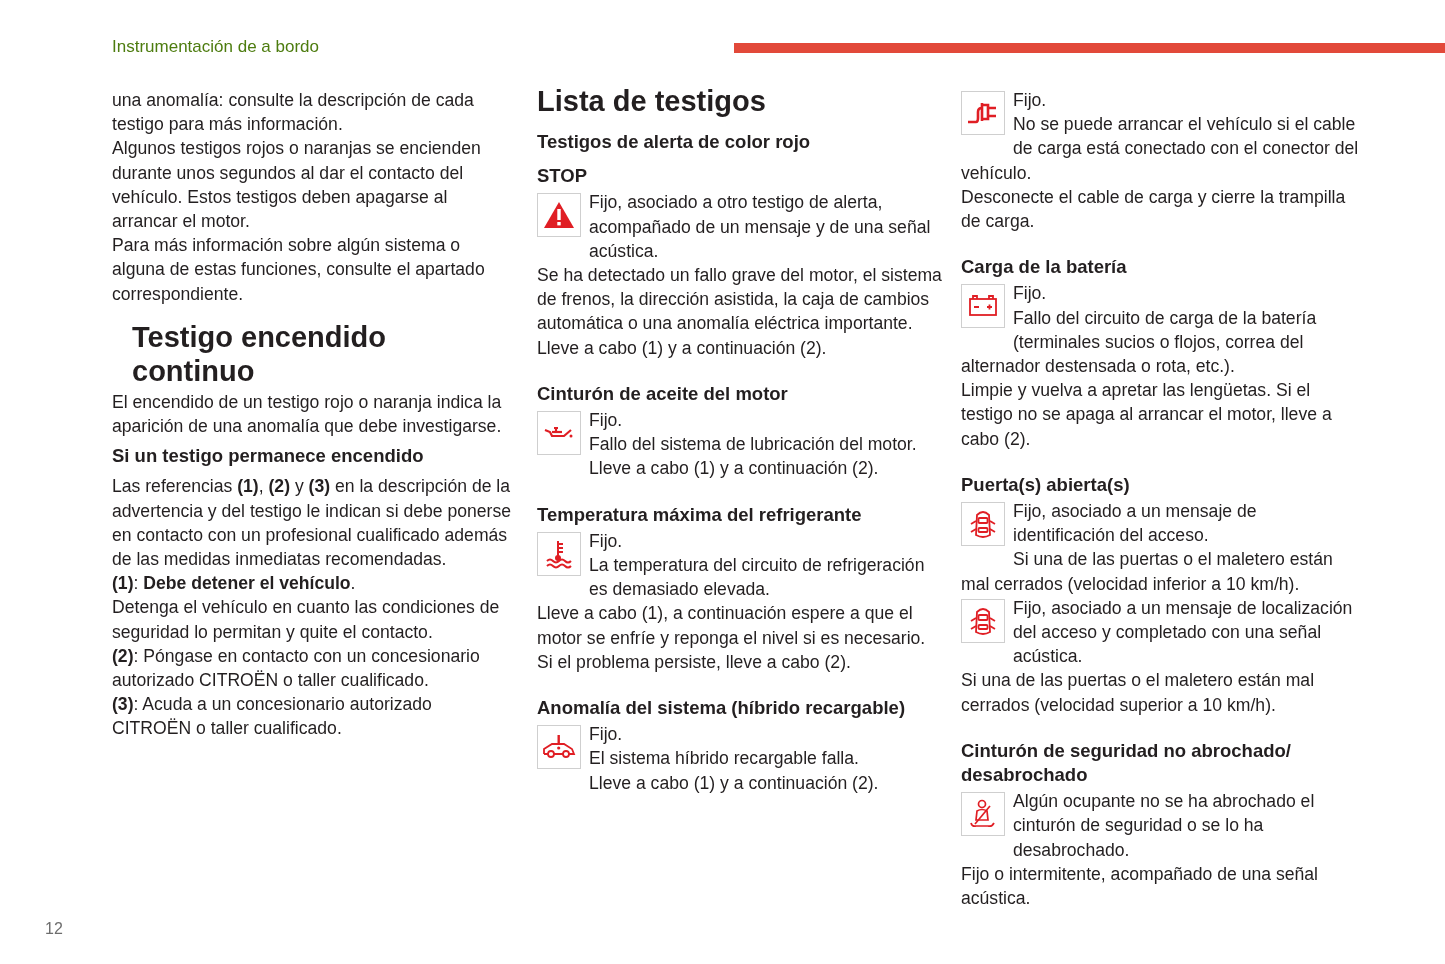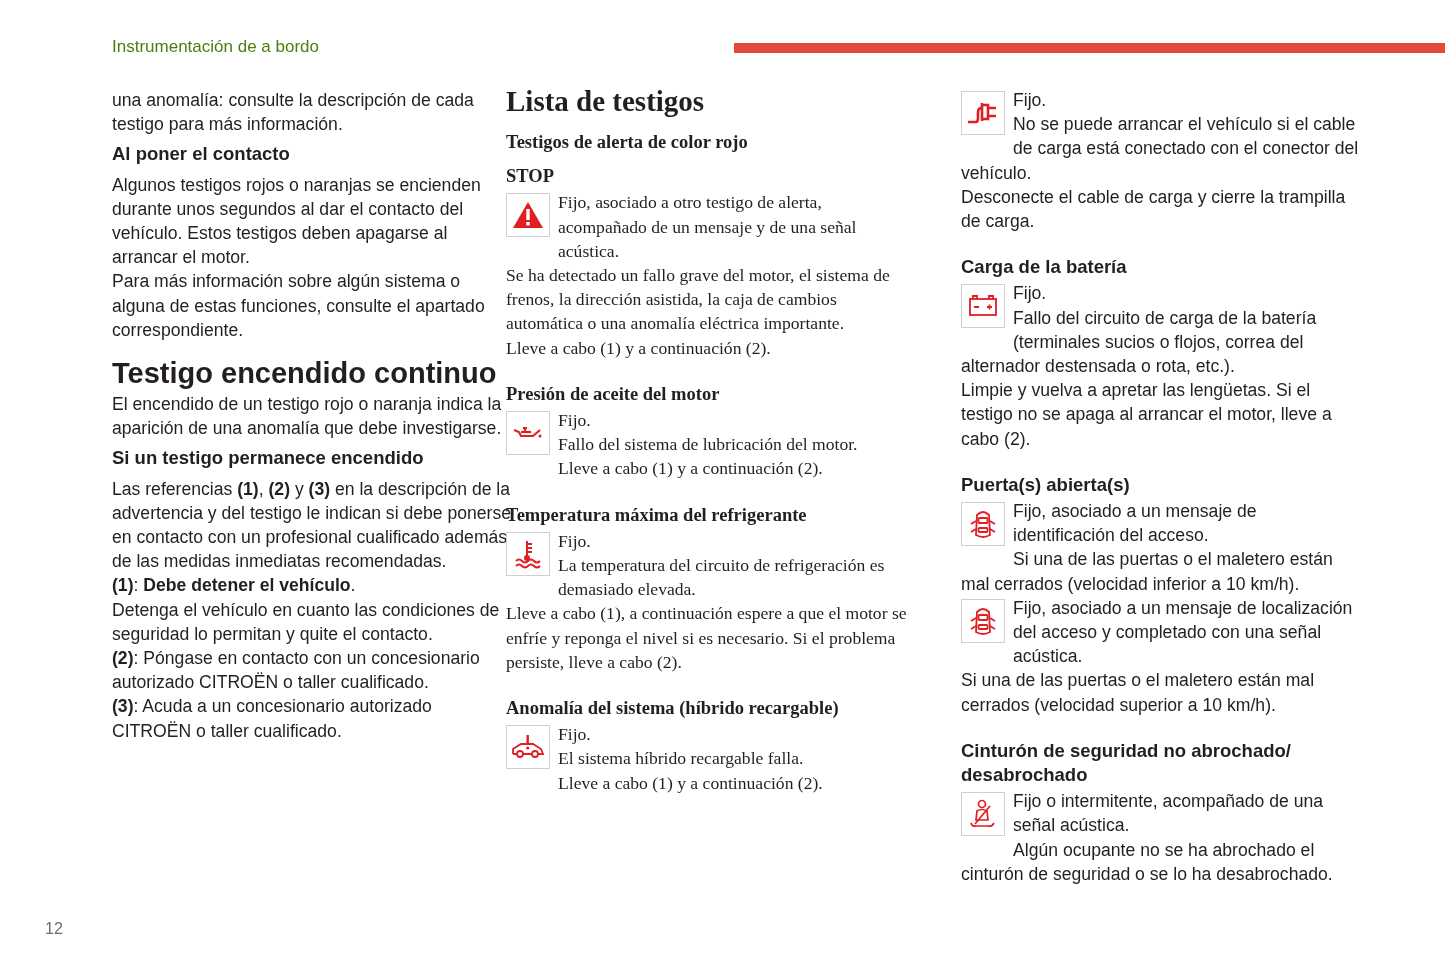--- a/index.html
+++ b/index.html
@@ -2,42 +2,41 @@
 <html><head>
 <meta charset="utf-8">
 <style>
   html,body{margin:0;padding:0;background:#fff;}
   body{width:1445px;height:964px;position:relative;overflow:hidden;font-family:"Liberation Sans",sans-serif;color:#231f20;}
   .running-head{position:absolute;left:112px;top:37px;font-size:17px;color:#4d7c0f;}
   .red-bar{position:absolute;left:734px;top:43px;width:711px;height:10px;background:#e2493a;}
   .page-num{position:absolute;left:45px;top:920px;font-size:16px;font-weight:normal;color:#6d6d6d;}
   .col{position:absolute;top:88px;font-size:17.6px;line-height:24.2px;}
   .c1{left:112px;width:400px;}
-  .c2{left:506px;width:405px;font-family:Liberation Serif, serif;}
+  .c2{left:537px;width:405px;}
   .c3{left:961px;width:400px;}
   p{margin:0;}
   .h3{font-weight:bold;font-size:18.5px;margin-top:6px;margin-bottom:6px;}
-  .h2{font-weight:bold;font-size:29px;line-height:34px;margin-top:14px;margin-bottom:2px;}
+  .h2{font-weight:bold;font-size:29px;line-height:34px;margin-top:14px;margin-bottom:2px;margin-left:20px;}
   .h1{font-weight:bold;font-size:29px;line-height:30px;margin-top:-2px;margin-bottom:14px;}
   .sub{font-weight:bold;font-size:18.5px;margin-bottom:10px;}
   .stop{font-weight:bold;font-size:18.5px;margin-top:4px;margin-bottom:2px;}
   .ph{font-weight:bold;font-size:18.5px;margin-top:22px;margin-bottom:2px;}
   .icon-box{float:left;width:44px;height:44px;border:1px solid #cfcfcf;margin:0 8px 2px 0;display:flex;align-items:center;justify-content:center;box-sizing:border-box;margin-top:3px;}
   .icon-box svg{width:34px;height:34px;}
   b{font-weight:bold;}
 </style>
 </head>
 <body>
 
 <div class="running-head">Instrumentación de a bordo</div>
 <div class="red-bar"></div>
 
 <div class="col c1">
   <p>una anomalía: consulte la descripción de cada testigo para más información.</p>
-  <p class="h3">Al poner el contacto</p>
   <p>Algunos testigos rojos o naranjas se encienden durante unos segundos al dar el contacto del vehículo. Estos testigos deben apagarse al arrancar el motor.</p>
   <p>Para más información sobre algún sistema o alguna de estas funciones, consulte el apartado correspondiente.</p>
   <p class="h2">Testigo encendido continuo</p>
   <p>El encendido de un testigo rojo o naranja indica la aparición de una anomalía que debe investigarse.</p>
   <p class="h3">Si un testigo permanece encendido</p>
   <p><span>Las referencias </span><b>(1)</b><span>, </span><b>(2)</b><span> y </span><b>(3)</b><span> en la descripción de la advertencia y del testigo le indican si debe ponerse en contacto con un profesional cualificado además de las medidas inmediatas recomendadas.</span></p>
   <p><b>(1)</b><span>: </span><b>Debe detener el vehículo</b><span>.</span></p>
   <p>Detenga el vehículo en cuanto las condiciones de seguridad lo permitan y quite el contacto.</p>
   <p><b>(2)</b><span>: Póngase en contacto con un concesionario autorizado CITROËN o taller cualificado.</span></p>
   <p><b>(3)</b><span>: Acuda a un concesionario autorizado CITROËN o taller cualificado.</span></p>
@@ -54,21 +53,21 @@
           <polygon points="17,4 32,30 2,30" fill="#e01e24"></polygon>
           <rect x="15.3" y="11" width="3.4" height="11" fill="#fff"></rect>
           <rect x="15.3" y="24" width="3.4" height="3.4" fill="#fff"></rect>
         </svg>
     </span>
     <p>Fijo, asociado a otro testigo de alerta, acompañado de un mensaje y de una señal acústica.</p>
     <p>Se ha detectado un fallo grave del motor, el sistema de frenos, la dirección asistida, la caja de cambios automática o una anomalía eléctrica importante.</p>
     <p>Lleve a cabo (1) y a continuación (2).</p>
   </div>
 
-  <p class="ph">Presión de aceite del motor</p>
+  <p class="ph">Cinturón de aceite del motor</p>
   <div>
     <span class="icon-box">
       <svg viewBox="0 0 34 34">
           <g fill="none" stroke="#e01e24" stroke-width="2.2">
             <path d="M3 14 L8 16 L10 20 L22 20 L29 14"></path>
             <path d="M10 16 L20 16"></path>
             <path d="M12 12 L16 12 M14 12 L14 16"></path>
           </g>
           <circle cx="29" cy="20" r="1.5" fill="#e01e24"></circle>
         </svg>
@@ -182,18 +181,18 @@
     <span class="icon-box">
       <svg viewBox="0 0 34 34">
           <g fill="none" stroke="#e01e24" stroke-width="1.7">
             <circle cx="16" cy="7" r="3.5"></circle>
             <path d="M11 14 Q16 11 21 14 L22 23 L10 23 Z"></path>
             <path d="M24 9 L9 27"></path>
             <path d="M5 26 Q6 30 10 29 L22 29 Q26 30 28 26"></path>
           </g>
         </svg>
     </span>
+    <p>Algún ocupante no se ha abrochado el cinturón de seguridad o se lo ha desabrochado.</p>
     <p>Fijo o intermitente, acompañado de una señal acústica.</p>
-    <p>Algún ocupante no se ha abrochado el cinturón de seguridad o se lo ha desabrochado.</p>
   </div>
 </div>
 
 <div class="page-num">12</div>
 
 </body></html>

